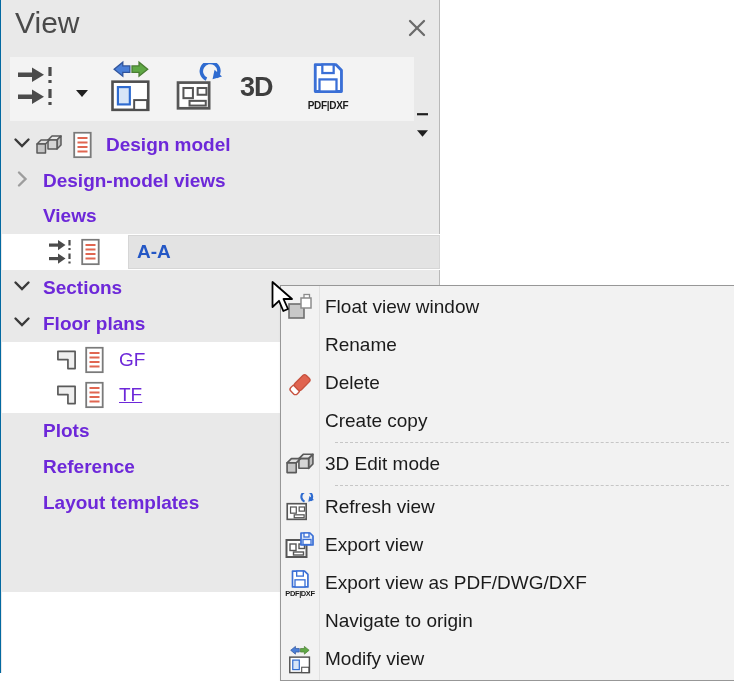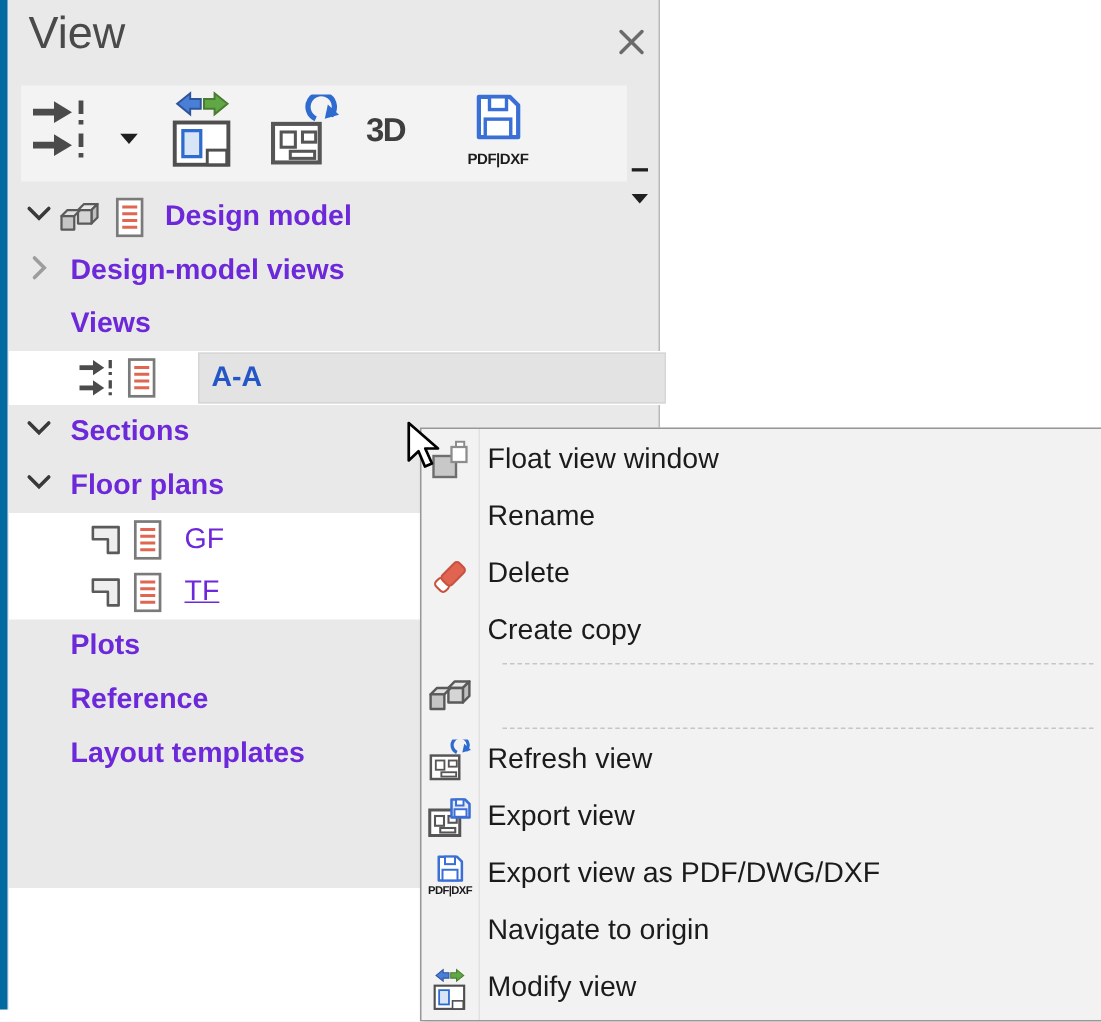--- a/index.html
+++ b/index.html
@@ -1,29 +1,29 @@
 <!DOCTYPE html>
 <html><head>
 <meta charset="utf-8">
 <style>
   html,body{margin:0;padding:0;}
   .canvas{position:relative;width:734px;height:681px;background:#ffffff;overflow:hidden;
           font-family:"Liberation Sans",sans-serif;-webkit-font-smoothing:antialiased;}
 
   
   .panel{position:absolute;left:0;top:0;width:440px;height:673px;background:#e9e9e9;
-         border-left:5px solid #0369a1;border-right:1px solid #b9b9b9;box-sizing:border-box;}
+         border-left:1px solid #0369a1;border-right:1px solid #b9b9b9;box-sizing:border-box;}
   .panel-title{position:absolute;left:14px;top:6px;font-size:30px;font-weight:400;color:#4a4a4a;}
   .close-btn{position:absolute;left:403px;top:17px;width:26px;height:26px;display:flex;
              align-items:center;justify-content:center;cursor:default;}
 
   .toolbar{position:absolute;left:9px;top:57px;width:404px;height:64px;background:#f3f3f3;}
   .tb-btn{position:absolute;}
   .tb-text{font-weight:bold;color:#3e3e3e;}
-  .tb-3d{font-size:22px;letter-spacing:-1px;line-height:34px;}
+  .tb-3d{font-size:27px;letter-spacing:-1px;line-height:34px;}
   .tb-pdf{display:flex;flex-direction:column;align-items:center;width:52px;}
   .tb-pdf-label{font-size:10px;font-weight:bold;color:#1c1c1c;letter-spacing:-0.3px;margin-top:1px;}
   .tb-overflow{position:absolute;left:414px;width:14px;display:flex;flex-direction:column;
                align-items:center;gap:3px;}
 
   
   .tree{position:absolute;left:1px;top:127px;width:438px;}
   .tree-row{position:relative;height:35.8px;}
   .tree-row.white{background:#ffffff;}
   .chev{position:absolute;top:50%;transform:translateY(-50%);}
@@ -269,20 +269,21 @@
           <span class=""><svg width="28" height="26" viewBox="0 0 26 24">
               <g stroke="#5a5a5a" stroke-width="1.5" stroke-linejoin="round">
      <polygon points="12,7 16,3 25,3 21,7" fill="#e8e8e8"></polygon>
      <polygon points="21,7 25,3 25,12 21,16" fill="#bfbfbf"></polygon>
      <rect x="12" y="7" width="9" height="9" fill="#d5d5d5"></rect>
      <polygon points="1,11 5,7 13.5,7 9.5,11" fill="#e0e0e0"></polygon>
      <rect x="1" y="11" width="8.5" height="9" fill="#c6c6c6"></rect>
               </g>
             </svg></span>
         </span>
+        <span class="mlabel">3D Edit mode</span>
       </div>
       <div class="menu-sep"></div>
       <div class="menu-item">
         <span class="micon">
           <span class=""><svg width="28" height="28" viewBox="0 0 34 34">
               <rect x="1.5" y="13" width="23" height="19" fill="#ffffff" stroke="#565656" stroke-width="2"></rect>
      <rect x="5.5" y="17" width="7" height="7.5" fill="#ffffff" stroke="#565656" stroke-width="1.5"></rect>
      <rect x="16" y="17" width="6.5" height="5" fill="#ffffff" stroke="#565656" stroke-width="1.5"></rect>
      <rect x="10" y="26.5" width="12" height="3.5" fill="#ffffff" stroke="#565656" stroke-width="1.5"></rect>
      <path d="M22.5,10.5 A6.5,6.5 0 1 1 30,9" fill="none" stroke="#2e6bd0" stroke-width="2.6"></path>

